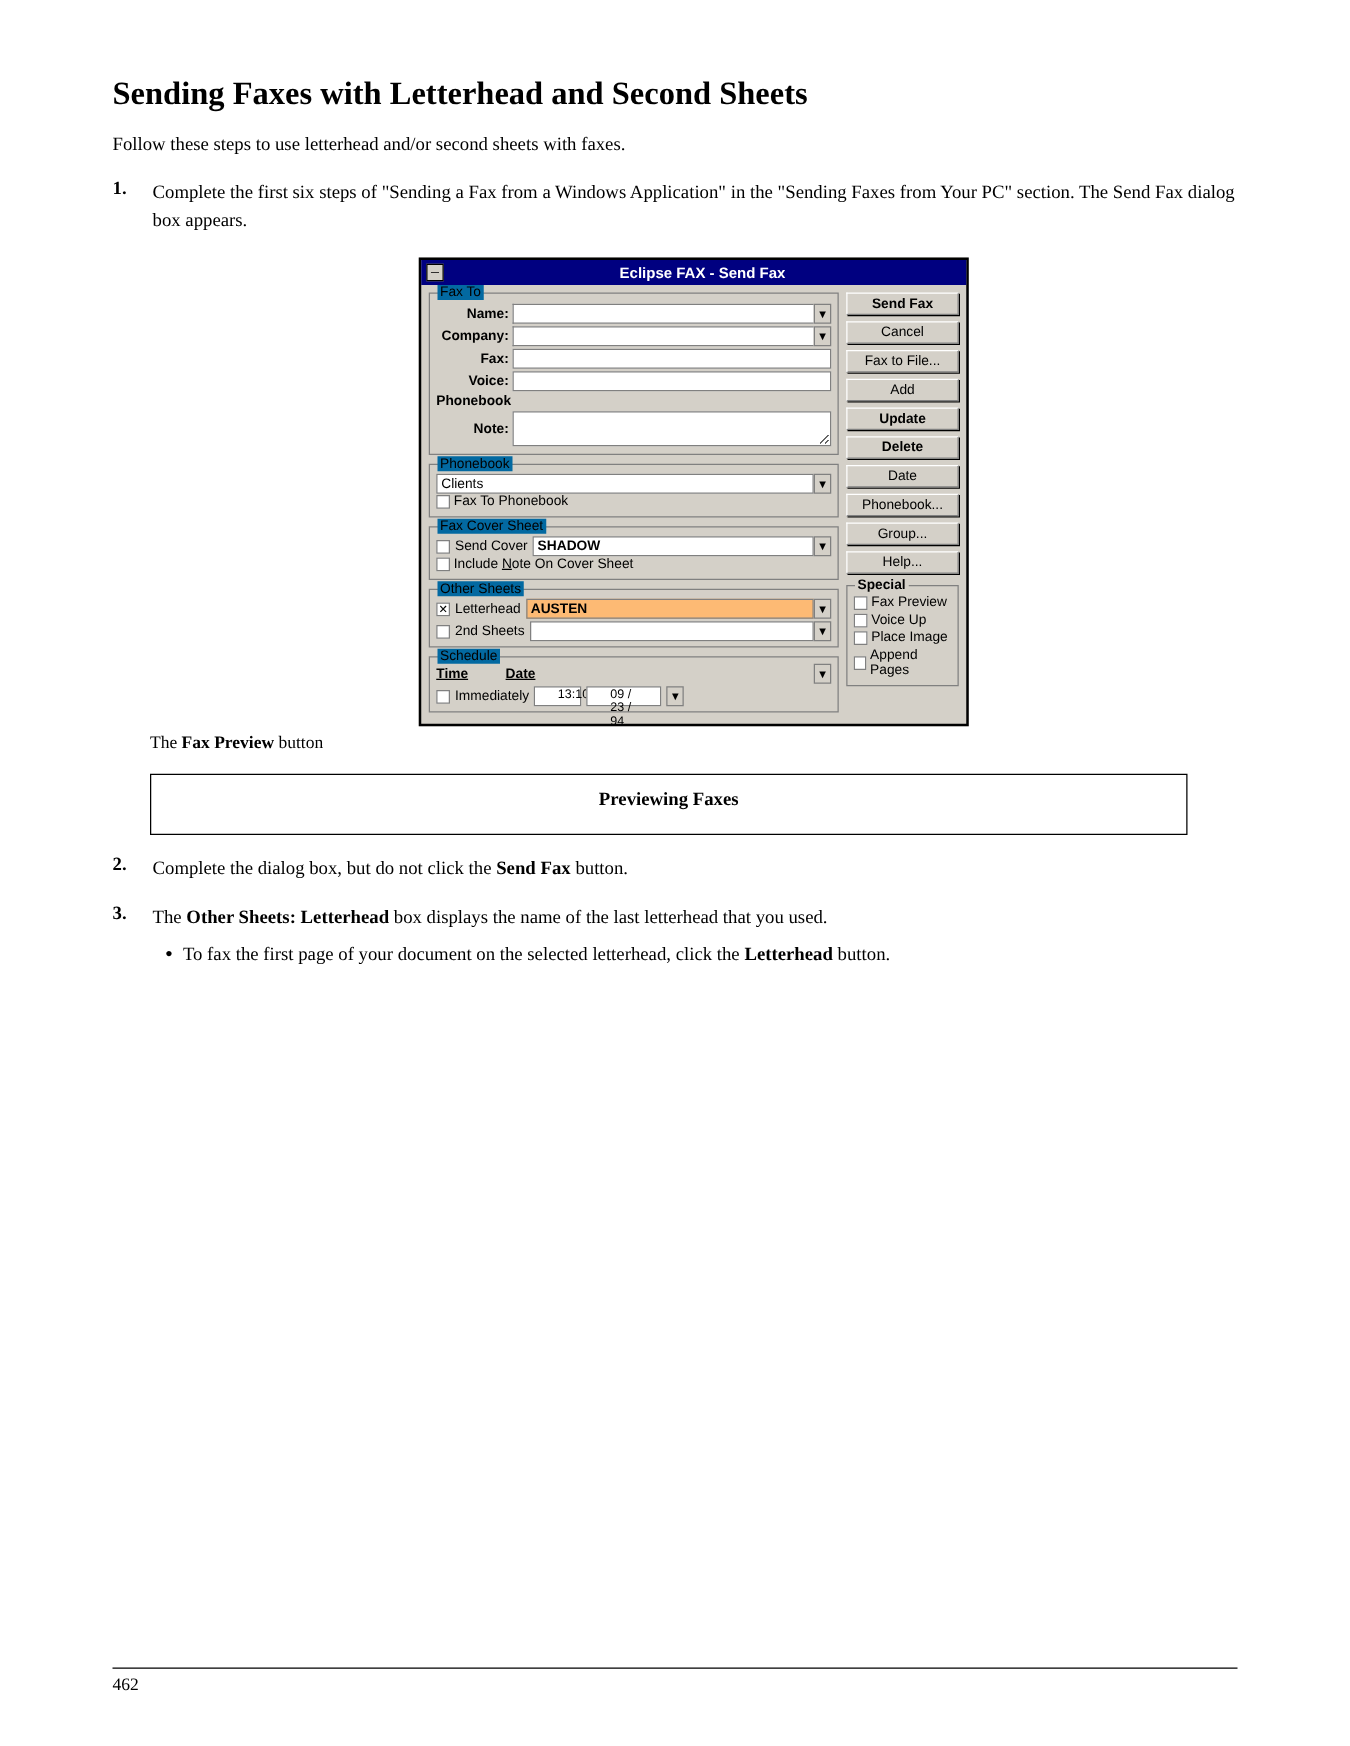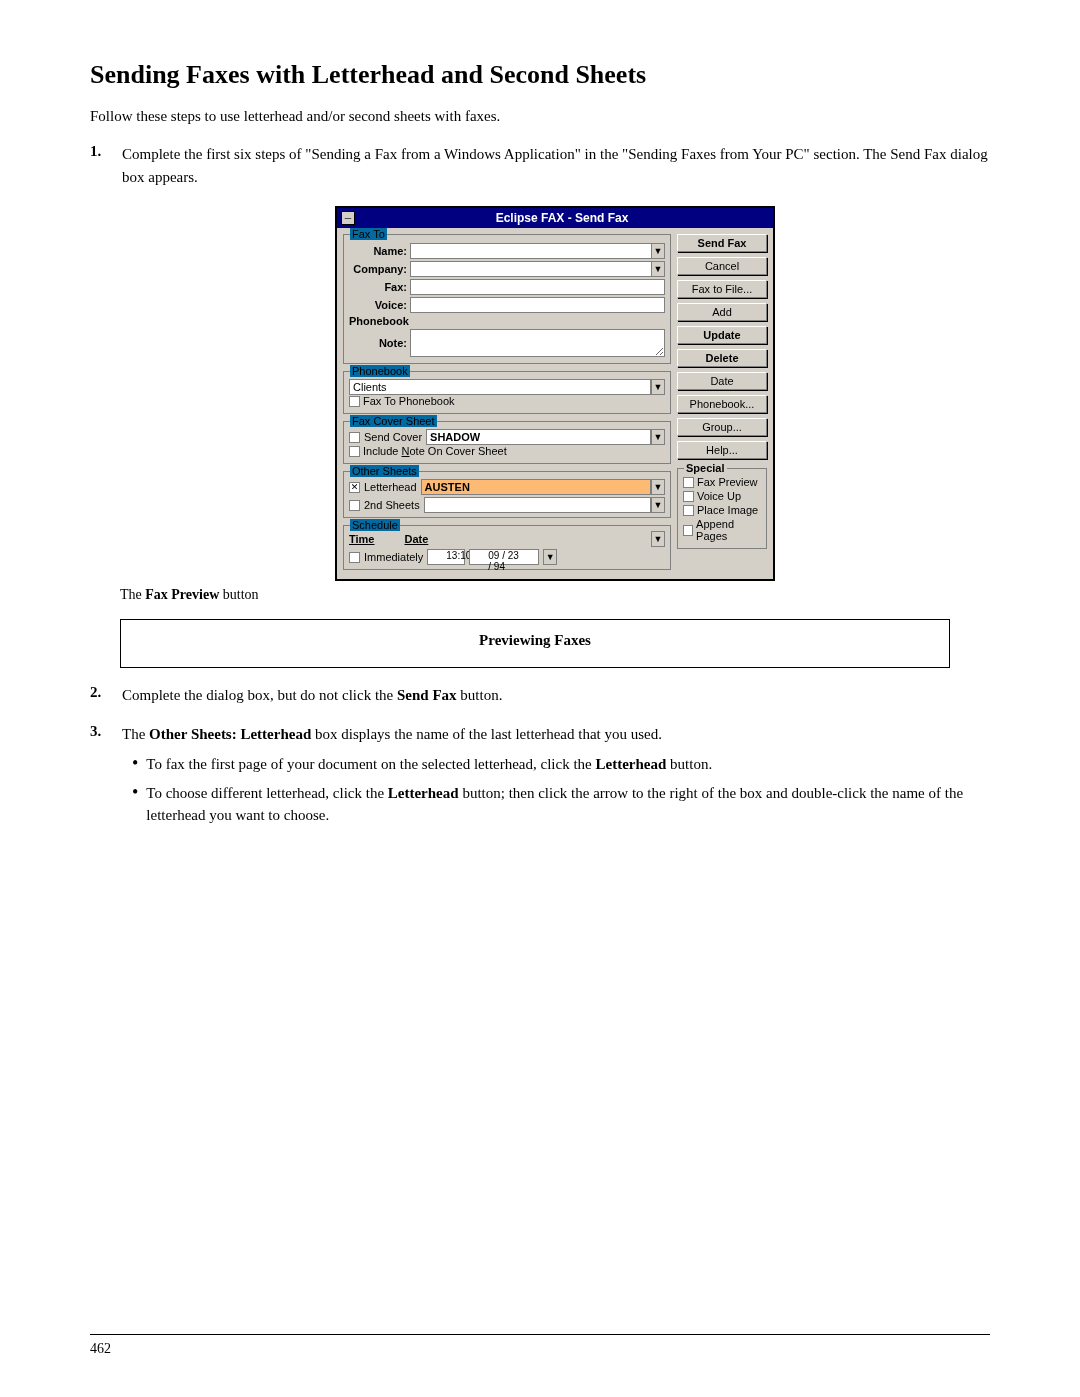--- a/index.html
+++ b/index.html
@@ -399,21 +399,21 @@
             <div style="height:2px;"></div>
             <div style="display:flex; align-items:center; gap:4px; font-size:11px;">
               <span style="font-weight:bold; text-decoration:underline;">Time</span>
               <span style="margin-left:26px; font-weight:bold; text-decoration:underline;">Date</span>
               <div class="dropdown-btn" style="margin-left:auto;">▼</div>
             </div>
             <div style="display:flex; align-items:center; gap:4px; margin-top:2px;">
               <div class="checkbox-box"></div>
               <span>Immediately</span>
               <span class="schedule-field" style="width:34px;">13:10</span>
-              <span class="schedule-field" style="width:70px;">09 / 23 / 94</span>
+              <span class="schedule-field" style="width:60px;">09 / 23 / 94</span>
               <div class="dropdown-btn">▼</div>
             </div>
           </div>
 
         </div>
 
         <div class="dialog-right">
           <button class="win-button"><b>Send Fax</b></button>
           <button class="win-button">Cancel</button>
           <button class="win-button">Fax to File...</button>
@@ -472,21 +472,18 @@
     <span class="step-num">3.</span>
     <span class="step-text">
       The <b>Other Sheets: Letterhead</b> box displays the name of the last letterhead that you used.
     </span>
   </div>
 
   <ul class="bullet-list">
     <li>
       <span>To fax the first page of your document on the selected letterhead, click the <b>Letterhead</b> button.</span>
     </li>
-    <li>
-      <span>To choose different letterhead, click the <b>Letterhead</b> button; then click the arrow to the right of the box and double-click the name of the letterhead you want to choose.</span>
-    </li>
   </ul>
 </div>
 
 <div class="page-footer">
   <span>462</span>
 </div>
 
 </body></html>

